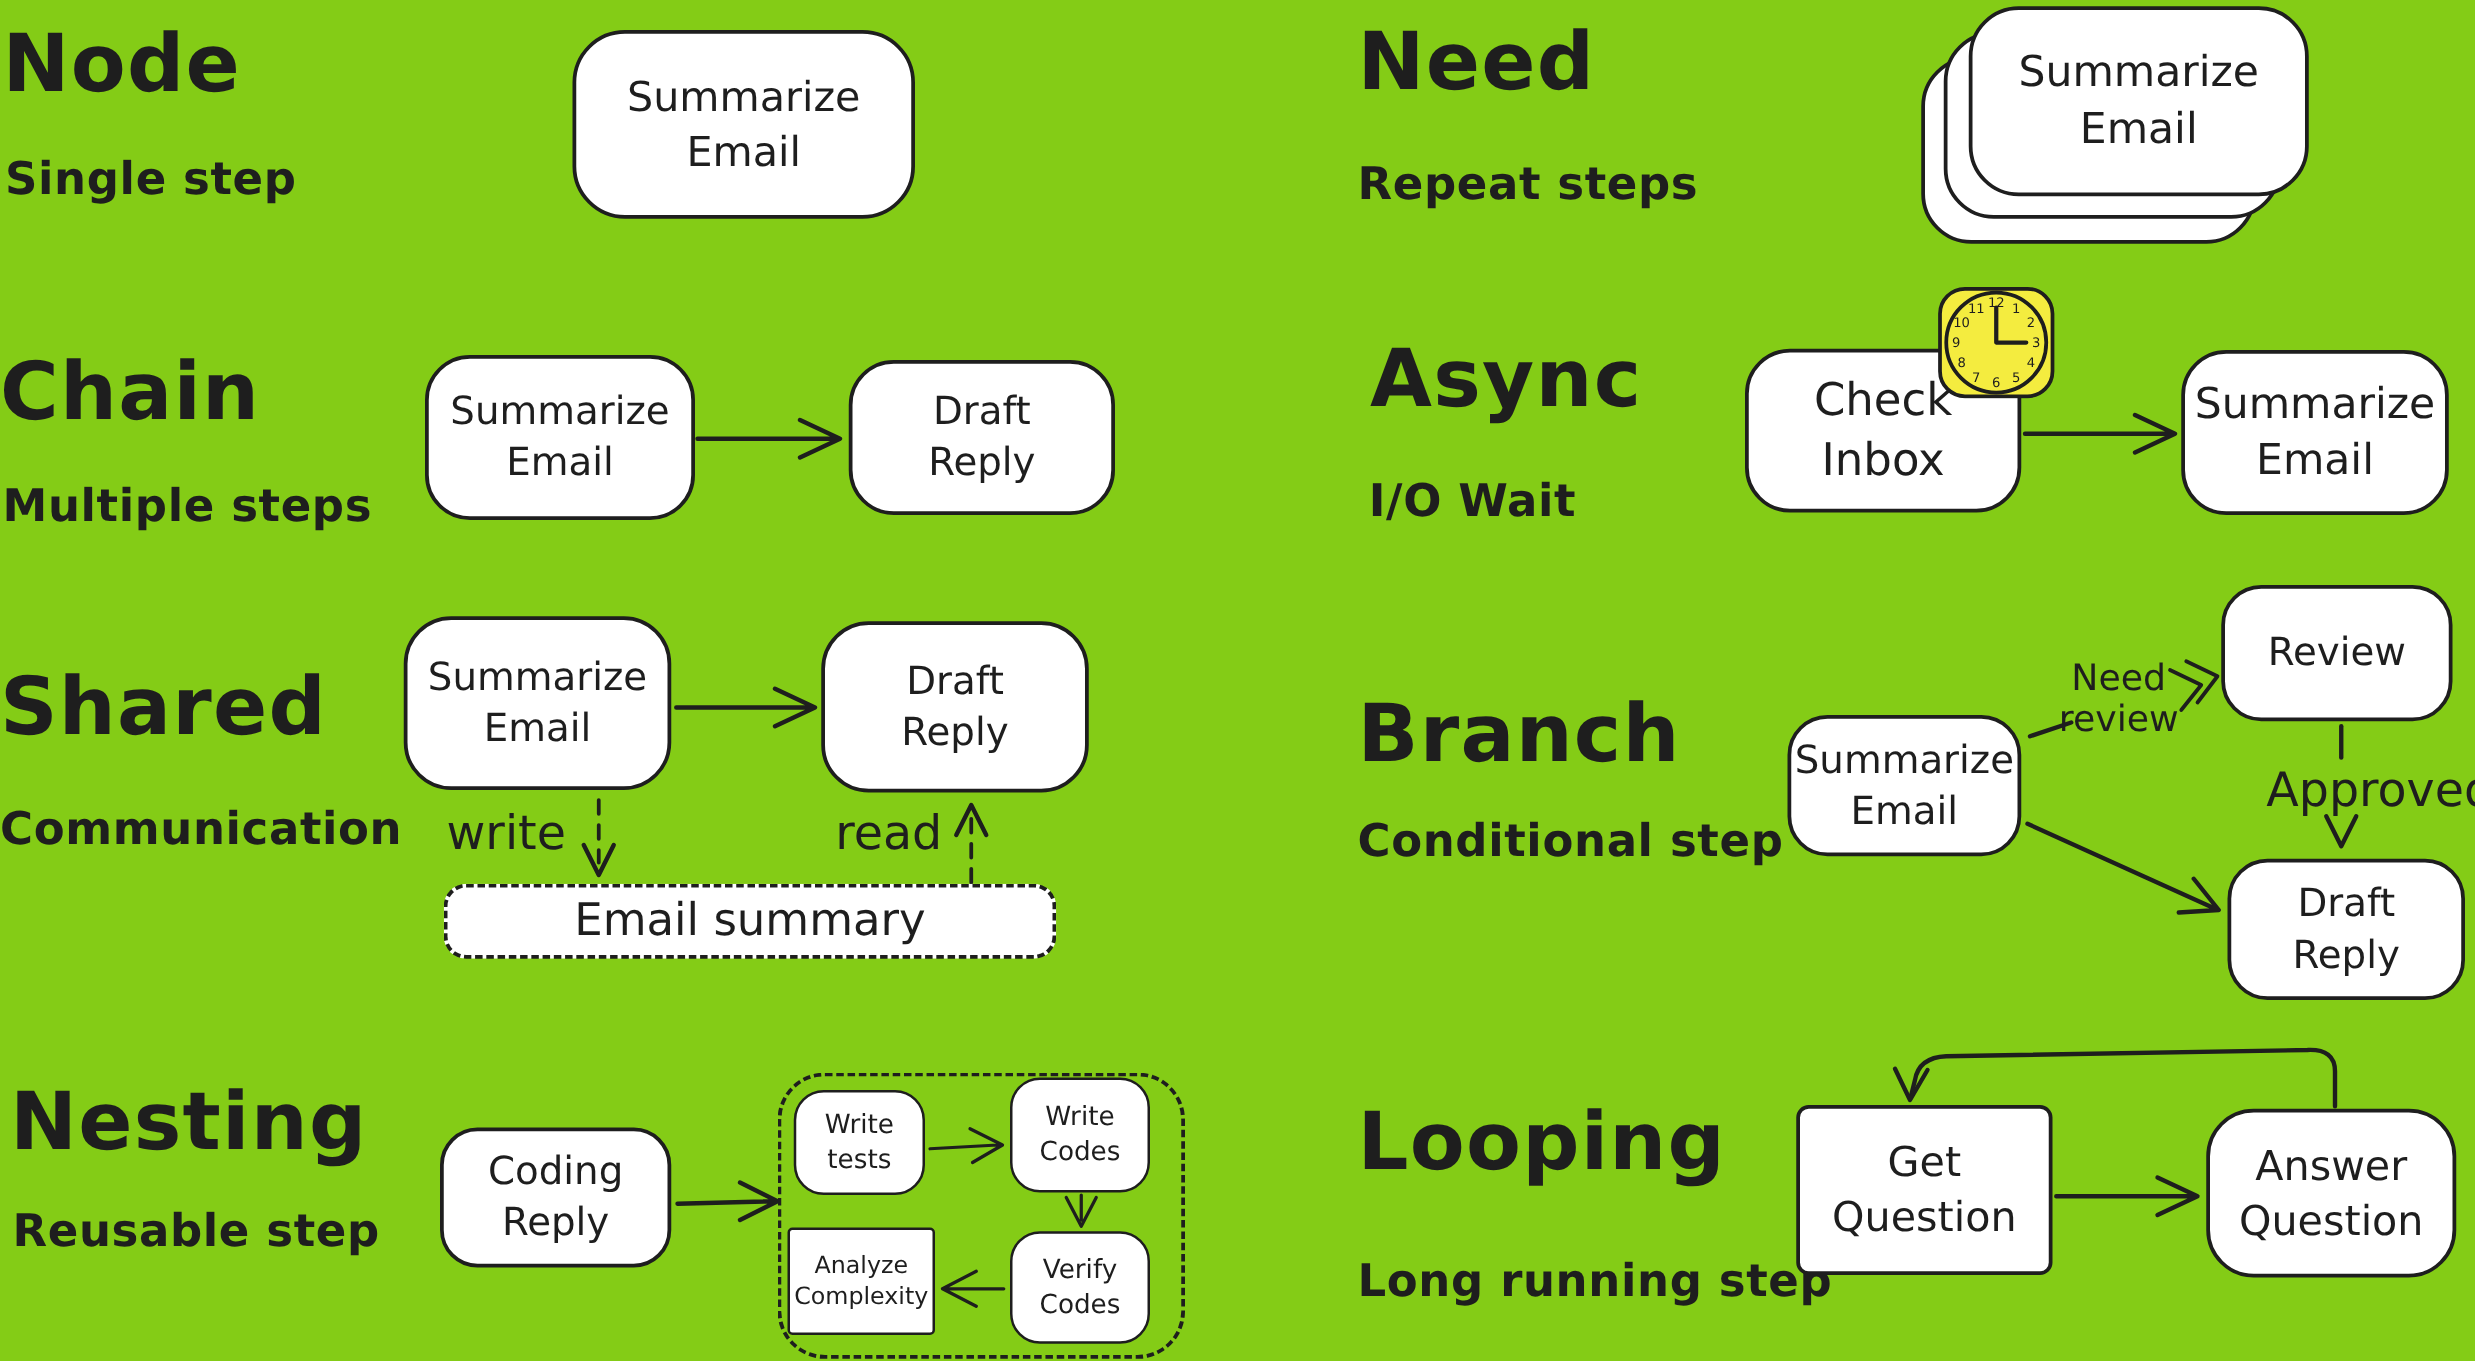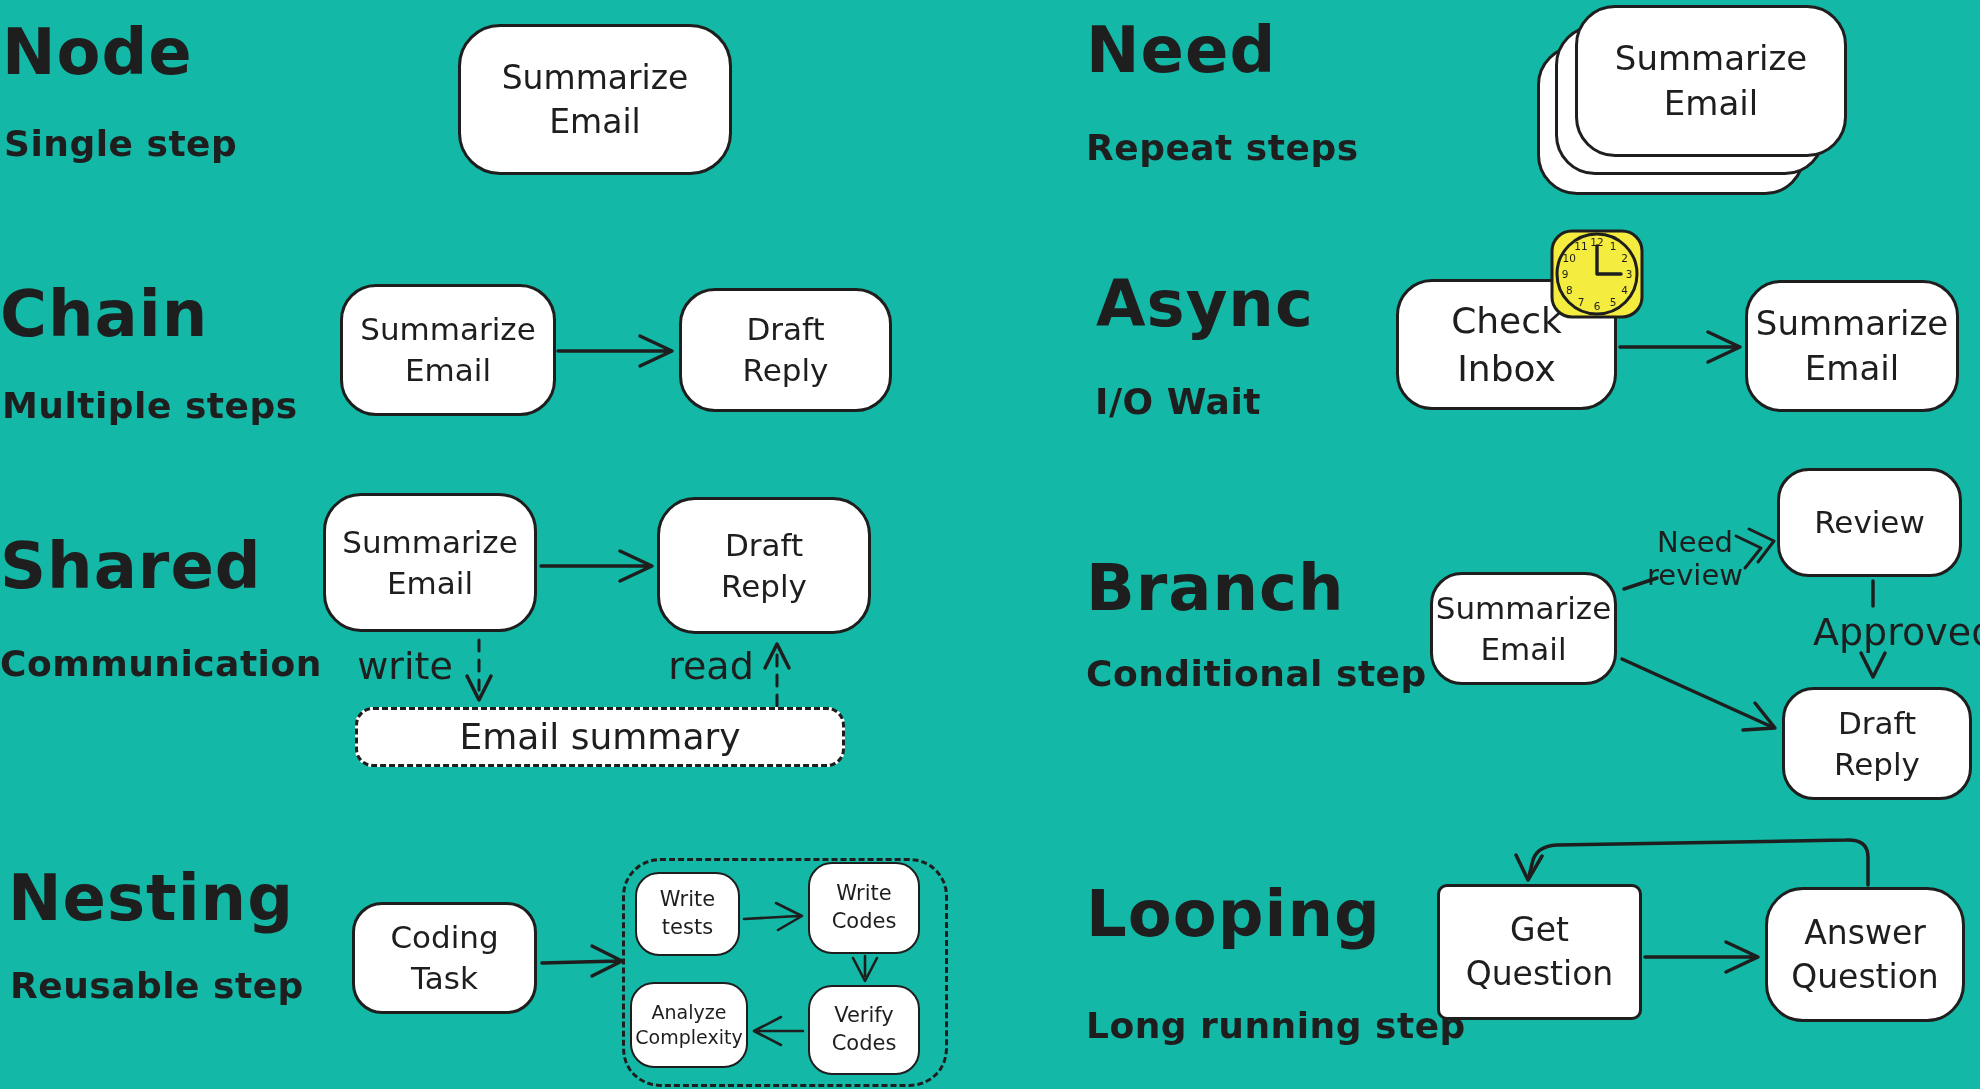--- a/index.html
+++ b/index.html
@@ -1,17 +1,17 @@
 <!DOCTYPE html>
 <html><head>
 <meta charset="utf-8">
 <style>
   html,body{margin:0;padding:0;background:#ffffff;}
   .canvas{
-    position:relative;width:1980px;height:1089px;background:#14b8a6;overflow:hidden;
+    position:relative;width:1980px;height:1089px;background:#84cc16;overflow:hidden;
     font-family:"DejaVu Sans",sans-serif;color:#1e1e1e;
   }
   .wires{position:absolute;left:0;top:0;width:1980px;height:1089px;}
   .wires path{fill:none;stroke:#1e1e1e;stroke-width:3.5;stroke-linecap:round;stroke-linejoin:round;}
   .wires path.dashed{stroke-dasharray:11 9;stroke-width:3;}
   .sec-title{position:absolute;font-size:64px;font-weight:700;letter-spacing:1px;line-height:1;white-space:nowrap;}
   .sec-sub{position:absolute;font-size:36px;font-weight:700;letter-spacing:.5px;line-height:1.1;white-space:nowrap;}
   .box{
     position:absolute;background:#ffffff;border:3.5px solid #1e1e1e;
     display:flex;align-items:center;justify-content:center;text-align:center;
@@ -75,27 +75,27 @@
 Email</div>
   <div class="box" style="left:657px;top:497px;width:214px;height:137px;border-radius:38px;font-size:31px;">Draft
 Reply</div>
   <div class="edge-label" style="left:355px;top:646px;width:100px;">write</div>
   <div class="edge-label" style="left:666px;top:646px;width:90px;">read</div>
   <div class="box dashed" style="left:355px;top:707px;width:490px;height:60px;border-radius:18px;font-size:36px;">Email summary</div>
 
   <div class="sec-title" style="left:8px;top:866px;">Nesting</div>
   <div class="sec-sub" style="left:10px;top:966px;">Reusable step</div>
   <div class="box" style="left:352px;top:902px;width:185px;height:112px;border-radius:30px;font-size:31px;">Coding
-Task</div>
+Reply</div>
   <div class="nest-frame" style="left:622px;top:858px;width:326px;height:229px;"></div>
   <div class="box" style="left:635px;top:872px;width:105px;height:84px;border-radius:24px;font-size:21px;border-width:2.6px;">Write
 tests</div>
   <div class="box" style="left:808px;top:862px;width:112px;height:92px;border-radius:24px;font-size:21px;border-width:2.6px;">Write
 Codes</div>
-  <div class="box" style="left:630px;top:982px;width:118px;height:86px;border-radius:24px;font-size:19px;border-width:2.6px;">Analyze
+  <div class="box" style="left:630px;top:982px;width:118px;height:86px;border-radius:4px;font-size:19px;border-width:2.6px;">Analyze
 Complexity</div>
   <div class="box" style="left:808px;top:985px;width:112px;height:90px;border-radius:24px;font-size:21px;border-width:2.6px;">Verify
 Codes</div>
 
   <div class="sec-title" style="left:1086px;top:18px;">Need</div>
   <div class="sec-sub" style="left:1086px;top:128px;">Repeat steps</div>
   <div class="ghost" style="left:1537px;top:45px;width:268px;height:150px;border-radius:40px;"></div>
   <div class="ghost" style="left:1555px;top:25px;width:270px;height:150px;border-radius:40px;"></div>
   <div class="box" style="left:1575px;top:5px;width:272px;height:152px;border-radius:40px;font-size:34px;">Summarize
 Email</div>

